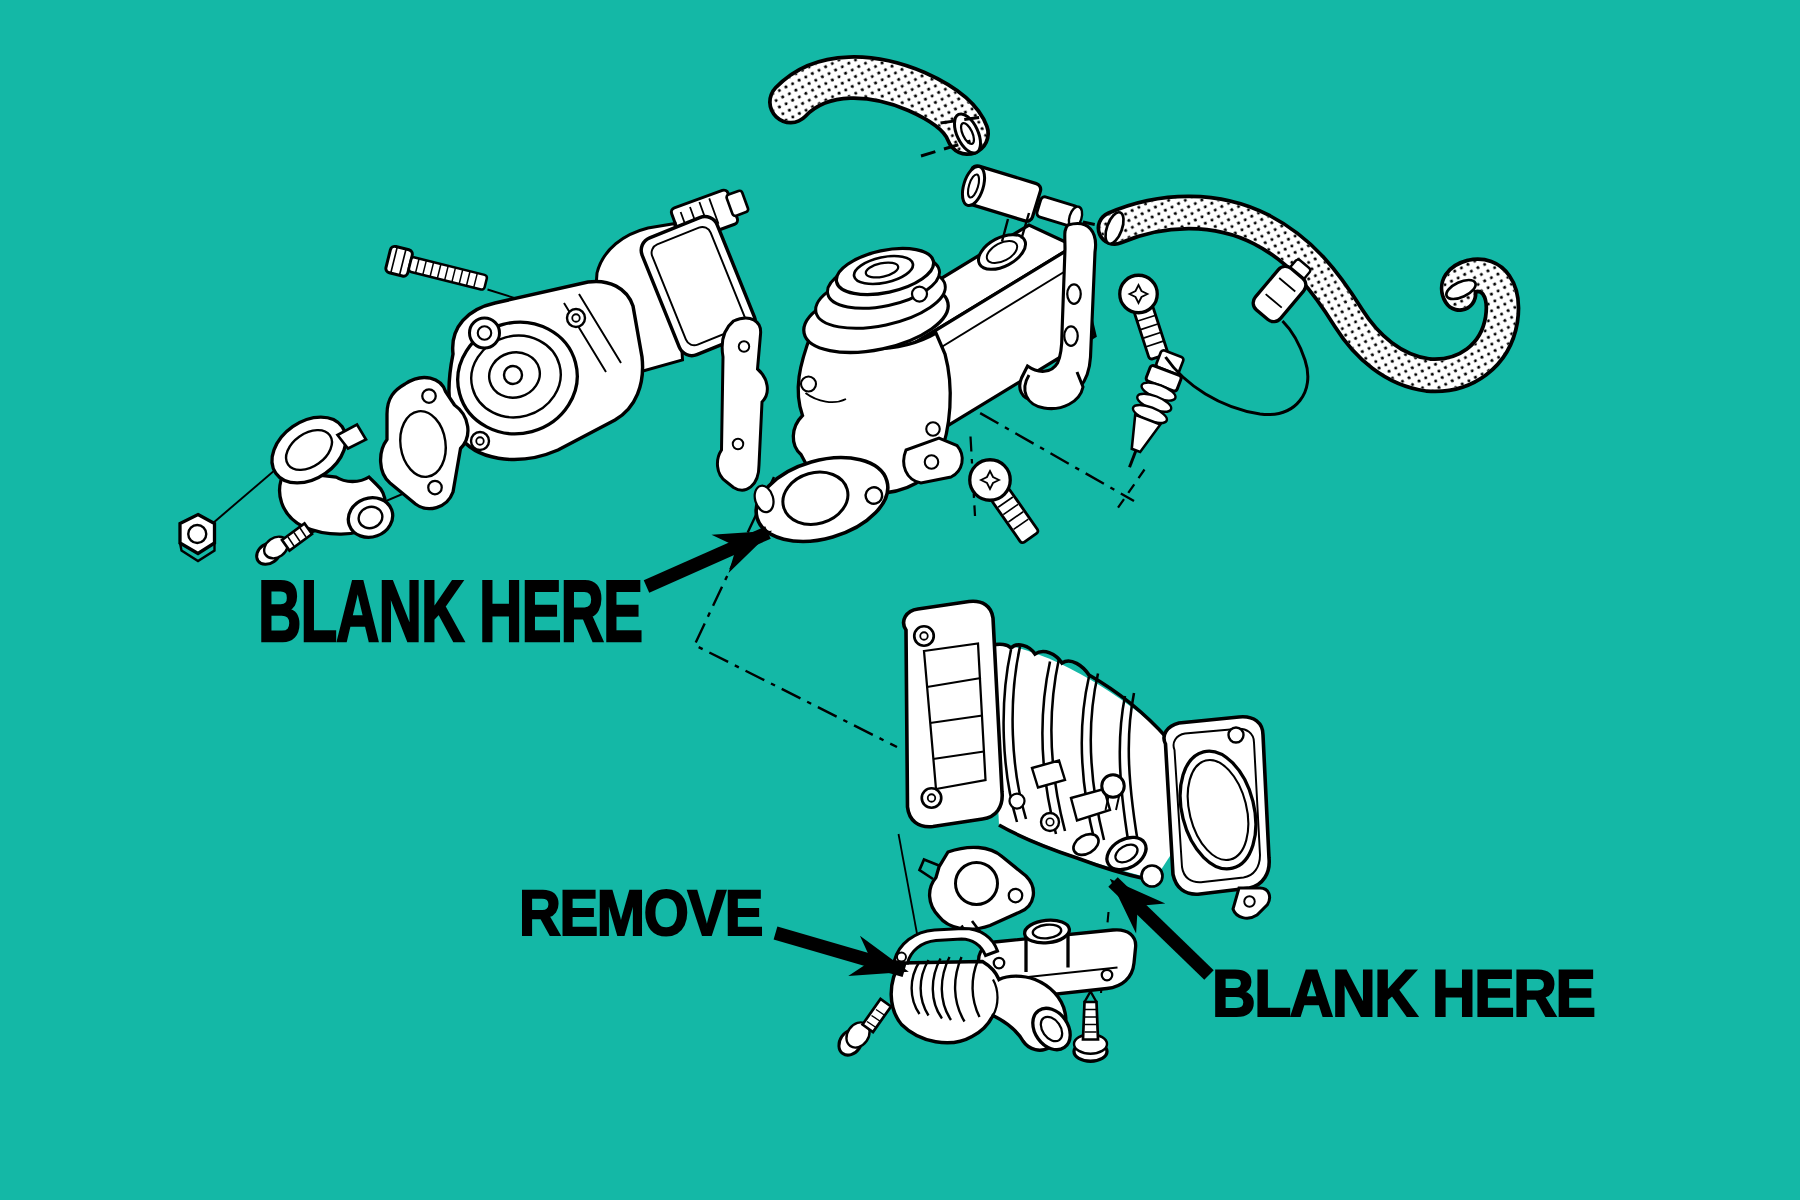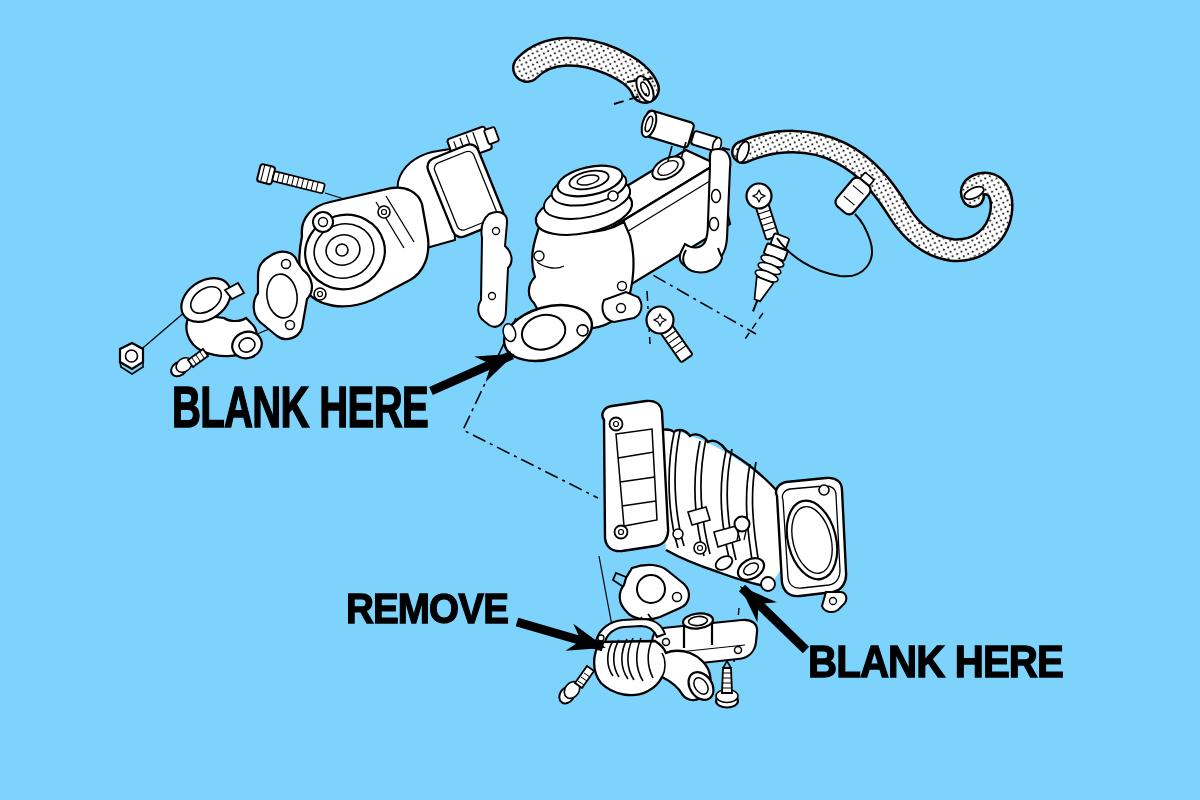--- a/index.html
+++ b/index.html
@@ -1,16 +1,16 @@
 <!DOCTYPE html>
 <html><head>
 <meta charset="utf-8">
 <style>
   html,body{margin:0;padding:0;background:#ffffff;width:1200px;height:800px;overflow:hidden;}
-  #stage{position:relative;width:1200px;height:800px;background:#7dd3fc;}
+  #stage{position:relative;width:1200px;height:800px;background:#14b8a6;}
   svg{position:absolute;left:0;top:0;}
   svg text{
     font-family:"Liberation Sans","DejaVu Sans",sans-serif;
     font-weight:700;
     letter-spacing:-1px;
   }
 </style>
 </head>
 <body>
 

